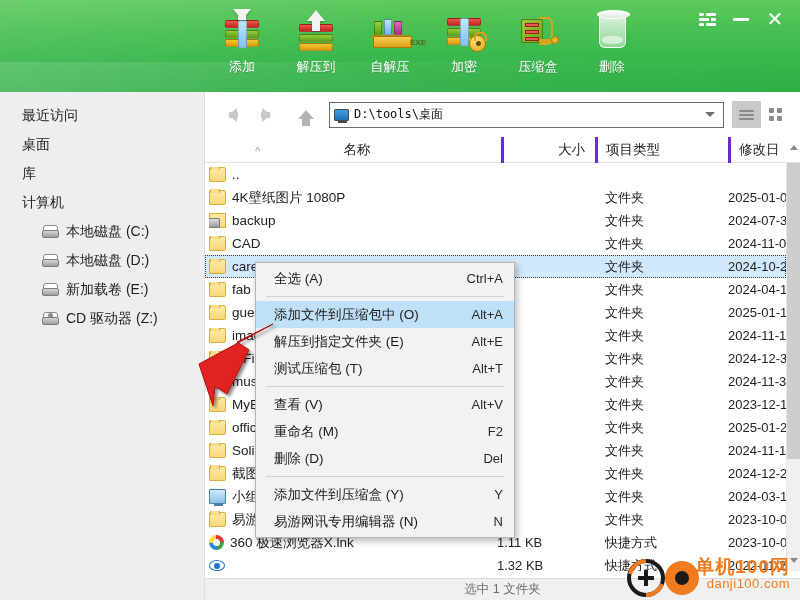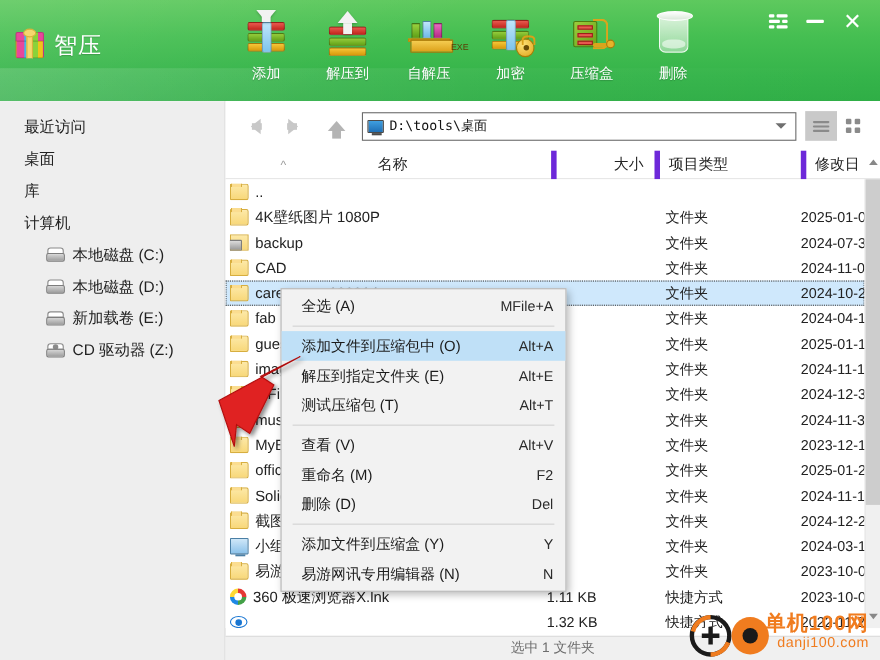--- a/index.html
+++ b/index.html
@@ -151,21 +151,21 @@
   .vbtn.unsel{background:#fff;}
   .lines{width:15px;}
   .lines b{display:block;height:2px;background:#8a8a8a;margin:2px 0;border-radius:1px;}
   .grid4{width:13px;height:13px;display:grid;grid-template-columns:1fr 1fr;grid-gap:3px;}
   .grid4 b{background:#8a8a8a;border-radius:1px;}
 
   
   #colhdr { position:absolute; left:205px; top:45px; width:595px; height:26px; background:#fff;
             border-bottom:1px solid #e2e2e2; }
   .ch { position:absolute; top:0; height:26px; line-height:26px; font-size:13.5px; color:#222;
-        border-left:5px solid #6d28d9; padding-left:8px; cursor:default;}
+        border-left:3px solid #6d28d9; padding-left:8px; cursor:default;}
   .ch.first{border-left:none;text-align:center;}
   .ch.rt{ text-align:right; padding-right:10px; padding-left:0;}
   .sortmark{position:absolute;left:50px;top:1px;color:#9a9a9a;font-size:11px;}
 
   
   #filelist { position:absolute; left:205px; top:71px; width:581px; height:408px; background:#fff; overflow:hidden;}
   .row { height:23px; display:flex; align-items:center; position:relative; cursor:default; }
   .row.sel { background:#cfe8fc; outline:1px dotted #404040; outline-offset:-1px;}
   .cell-name{ position:absolute; left:4px; width:288px; display:flex; align-items:center; gap:6px; white-space:nowrap; overflow:hidden;}
   .cell-size{ position:absolute; left:292px; width:98px; white-space:nowrap;}
@@ -212,29 +212,20 @@
   
   #watermark{position:absolute;right:4px;bottom:2px;width:180px;height:46px;z-index:70;pointer-events:none;}
   .wm-text{position:absolute;right:6px;top:2px;color:#f07c1f;font-size:19px;font-weight:bold;letter-spacing:1px;}
   .wm-sub{position:absolute;right:6px;top:24px;color:#f07c1f;font-size:13px;letter-spacing:.5px;}
 </style>
 </head>
 <body>
 
 <div id="titlebar">
 
-  <div class="brand">
-    <span class="boxicon">
-      <span class="lid"></span>
-        <span class="body"></span>
-        <span class="ribbon"></span>
-        <span class="bow"></span>
-    </span>
-    <span class="brand-text">智压</span>
-  </div>
 
   <div id="toolbar">
 
     <div class="tb-item">
       <span class="tb-ico">
         <span class="rar">
             <i class="r"></i>
             <i class="g"></i>
             <i class="y"></i>
             <span class="mid"></span>
@@ -595,21 +586,21 @@
   </div>
 
   <div id="statusbar">
     <span>选中 1 文件夹</span>
   </div>
 </div>
 
 <div id="ctxmenu">
     <div class="mi">
       <span>全选 (A)</span>
-      <span class="acc">MFile+A</span>
+      <span class="acc">Ctrl+A</span>
     </div>
     <div class="msep"></div>
     <div class="mi hl">
       <span>添加文件到压缩包中 (O)</span>
       <span class="acc">Alt+A</span>
     </div>
     <div class="mi">
       <span>解压到指定文件夹 (E)</span>
       <span class="acc">Alt+E</span>
     </div>

